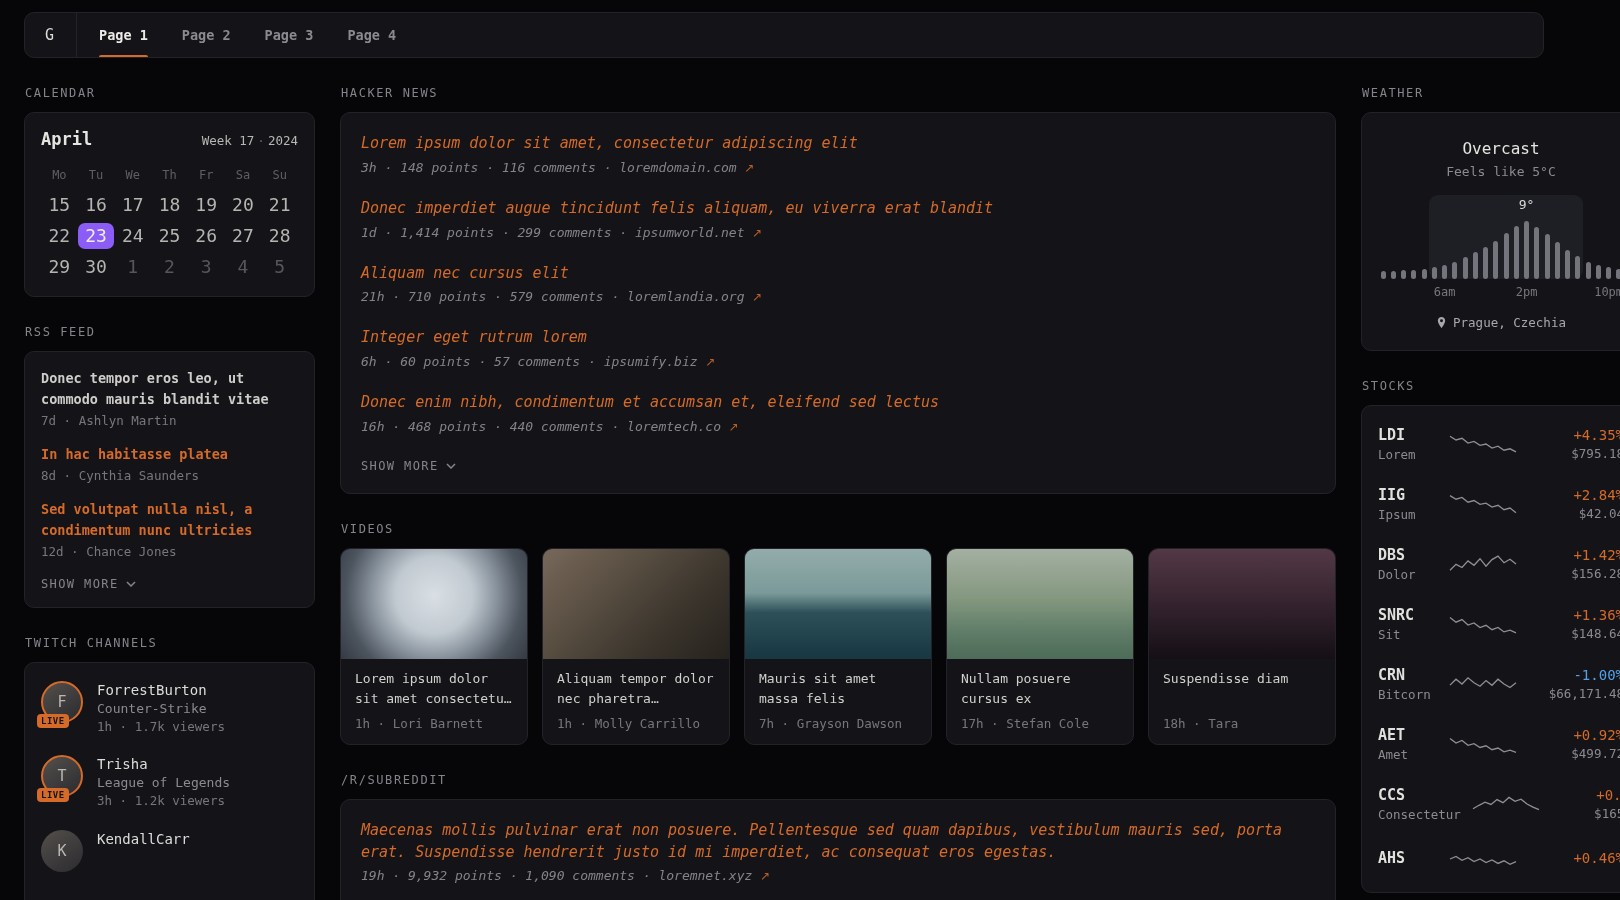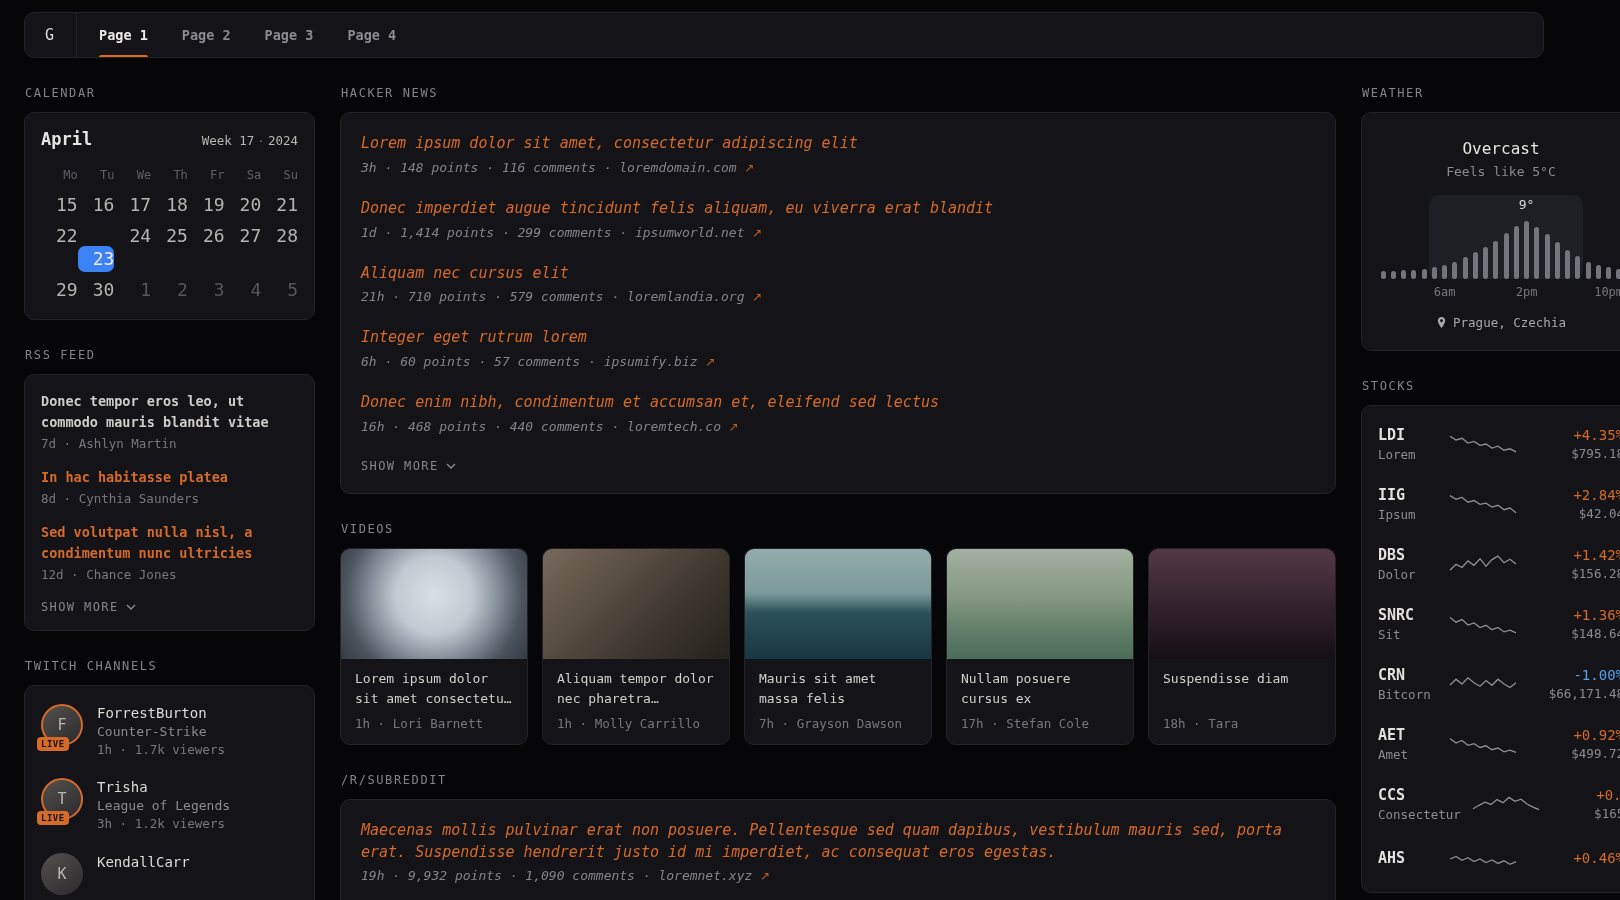--- a/index.html
+++ b/index.html
@@ -31,25 +31,25 @@
 
   .sec { margin:28px 1px 12px; font-size:12px; letter-spacing:1.6px; color:#85848b; }
   .card { background:var(--card); border:1px solid var(--border); border-radius:10px; }
 
   
   .calendar { padding:16px; }
   .cal-head { display:flex; justify-content:space-between; align-items:baseline; }
   .cal-month { font-size:17px; color:#e6e4e0;font-weight:bold; }
   .cal-week { font-size:12.5px; color:#b9b7b3; }
   .cal-week .dot { color:#63626a; padding:0 3px; }
-  .cal-grid { margin-top:14px; display:grid; grid-template-columns:repeat(7,1fr); row-gap:5px; text-align:right; }
+  .cal-grid { margin-top:14px; display:grid; grid-template-columns:repeat(7,1fr); row-gap:5px; text-align:center; }
   .cal-dh { font-size:12px; color:#5f5e66; line-height:24px; }
   .cal-day { font-size:18px; color:#b6b4b0; line-height:26px; border-radius:7px; }
   .cal-day.muted { color:#57565d; }
-  .cal-day.selected { background:#3b82f6; color:#efede9;margin-top:23px; }
+  .cal-day.selected { background:#8b5cf6; color:#efede9; }
 
   
   .rss { padding:16px; }
   .rss-item { margin-bottom:16px; }
   .rss-title { display:block; font-size:13.5px; line-height:1.55; color:#cfcdc9; text-decoration:none; cursor:pointer;font-weight:bold; }
   .rss-item.hl .rss-title { color:var(--accent); }
   .item-meta { margin-top:3px; font-size:12.5px; color:#77767d; }
   .show-more { display:inline-flex; align-items:center; gap:7px; font-size:12px; letter-spacing:1.4px; color:#85848b; cursor:pointer; }
   .chev { width:10px; height:6px; }
 

